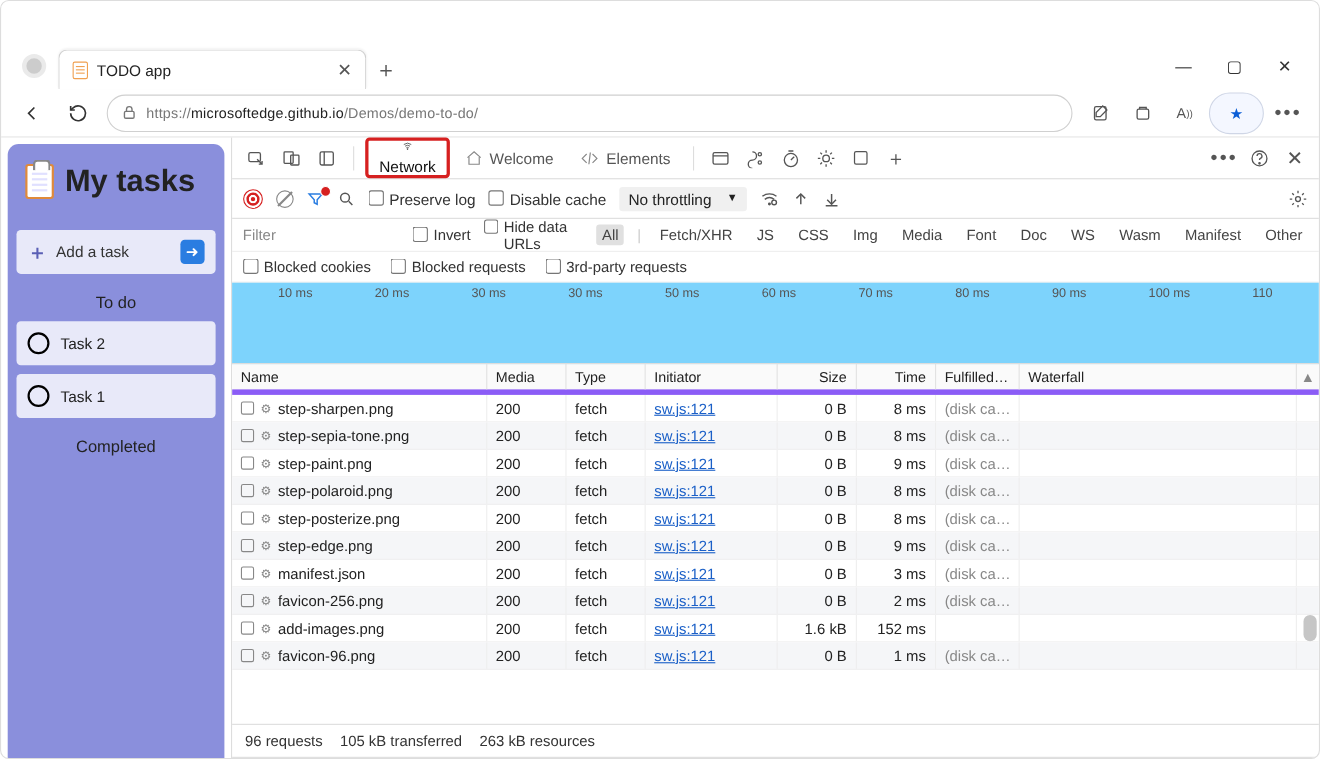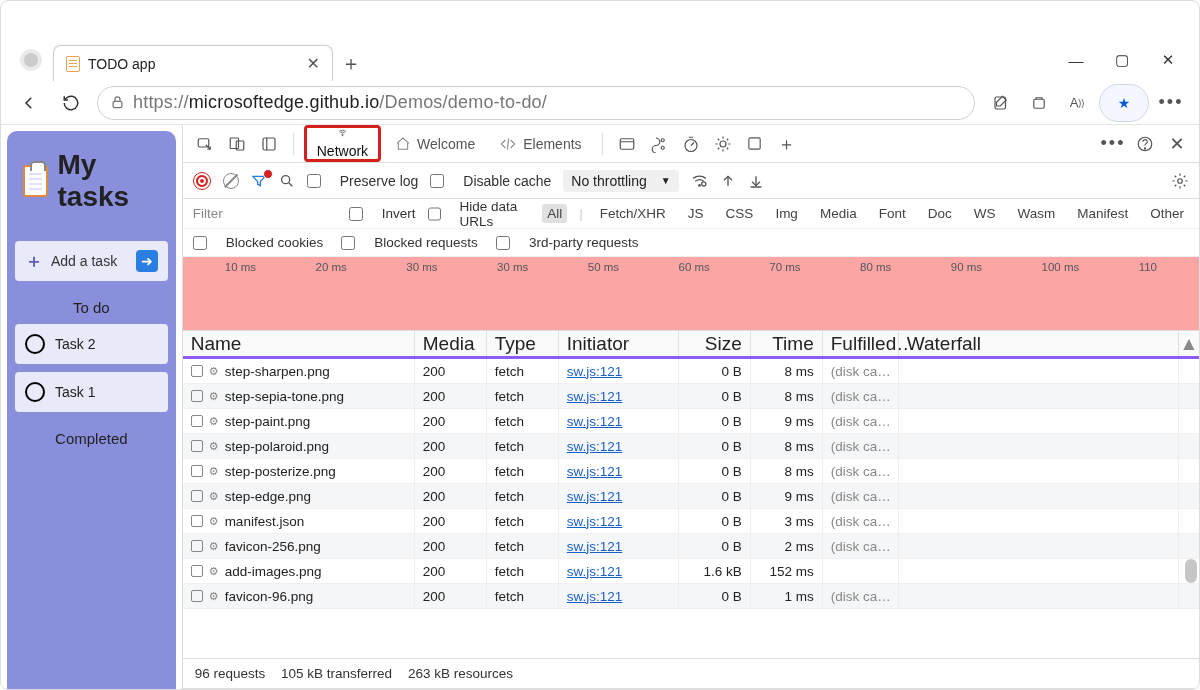--- a/index.html
+++ b/index.html
@@ -14,21 +14,21 @@
   .tab .favicon::before{content:"";position:absolute;left:2px;top:3px;right:2px;height:1px;background:#f0a050;box-shadow:0 3px 0 #f0a050,0 6px 0 #f0a050;}
   .tab .close { margin-left:auto; font-size:16px; color:#555; }
   .newtab { width:36px; height:36px; display:flex; align-items:center; justify-content:center; font-size:20px; color:#555;}
   .win-controls { margin-left:auto; display:flex; gap:28px; padding-right:14px; padding-bottom:12px; color:#333; font-size:15px;}
   .win-controls span{display:inline-flex;width:18px;height:18px;align-items:center;justify-content:center;}
 
   .addrbar { display:flex; align-items:center; gap:10px; height:44px; padding:0 12px; border-bottom:1px solid #e5e5e5;}
   .ib { width:32px; height:32px; display:flex; align-items:center; justify-content:center; color:#555; border-radius:4px;}
   .url-field { flex:1; display:flex; align-items:center; height:34px; border:1px solid #d0d0d0; border-radius:18px; padding:0 12px; gap:8px; color:#777; background:#fff;}
   .url-field .lock{color:#777;}
-  .url-text { font-size:18px; letter-spacing:.2px; }
+  .url-text { font-size:13px; letter-spacing:.2px; }
   .url-text .dark{ color:#222; }
   .right-controls { display:flex; gap:6px; align-items:center;}
   .right-controls .ib.starred{ color:#0a5dd6;}
   .star-wrap { border:1px solid #cfd6e6; background:#f4f7ff; border-radius:20px; padding:2px 8px;}
   .more-dots{font-size:18px;letter-spacing:2px;}
 
   
   .workspace { display:flex; height:calc(690px - 48px - 44px); }
 
   
@@ -59,39 +59,39 @@
   .dt-close{font-size:18px;}
 
   .dt-toolbar { display:flex; align-items:center; height:36px; border-bottom:1px solid #ddd; padding:0 10px; gap:12px;}
   .rec-dot{width:12px;height:12px;border:2px solid #d62020;border-radius:50%;background:#d62020;box-shadow:0 0 0 2px #fff inset;}
   .rec-wrap{border:1px solid #d62020;border-radius:50%;width:18px;height:18px;display:flex;align-items:center;justify-content:center;}
   .no-icon{width:16px;height:16px;border:1.6px solid #888;border-radius:50%;position:relative;}
   .no-icon::after{content:"";position:absolute;left:-2px;top:6px;width:18px;height:1.6px;background:#888;transform:rotate(-45deg);}
   .funnel{position:relative;color:#2a7de1;}
   .funnel svg{display:block;}
   .funnel .badge{position:absolute;top:-4px;right:-6px;width:10px;height:10px;background:#d62020;border-radius:50%;border:1px solid #fff;}
-  .chk{display:flex;align-items:center;gap:19px;color:#333;}
+  .chk{display:flex;align-items:flex-start;gap:5px;color:#333;}
   .chk input{width:14px;height:14px;}
   .throttle{border:none;background:#f0f0f0;border-radius:3px;padding:3px 8px;display:flex;align-items:center;gap:14px;}
   .dt-toolbar .spacer{flex:1;}
   .gear-big{margin-left:auto;}
 
   .dt-filter { display:flex; align-items:center; height:30px; border-bottom:1px solid #eee; padding:0 10px; gap:12px; font-size:13.5px;}
   .dt-filter .filter-input{color:#888;width:180px;}
   .type-btn{color:#444;padding:2px 5px;border-radius:3px;}
   .type-btn.all{background:#e0e0e0;}
   .dt-filter .fsep{color:#ccc;}
 
   .dt-filter2 { display:flex; align-items:center; height:28px; border-bottom:1px solid #eee; padding:0 10px; gap:18px; font-size:13.5px;}
 
-  .timeline{height:74px;border-bottom:1px solid #ddd;position:relative;background:#fca5a5;}
+  .timeline{height:74px;border-bottom:1px solid #ddd;position:relative;background:#7dd3fc;}
   .timeline .tlabels{display:flex;justify-content:space-between;padding:4px 42px 0 42px;font-size:11.5px;color:#555;}
 
   .net-table{flex:1;display:flex;flex-direction:column;overflow:hidden;border-bottom:1px solid #ddd;}
-  .nt-head{display:grid;grid-template-columns:232px 72px 72px 120px 72px 72px 76px 1fr 20px;height:28px;align-items:center;border-bottom:3px solid #8b5cf6;background:#fafafa;font-size:19px;}
+  .nt-head{display:grid;grid-template-columns:232px 72px 72px 120px 72px 72px 76px 1fr 20px;height:28px;align-items:center;border-bottom:5px solid #8b5cf6;background:#fafafa;font-size:13px;}
   .nt-head > div{padding:0 8px;border-right:1px solid #e2e2e2;height:100%;display:flex;align-items:center;}
   .nt-head > div:last-child{border-right:none;justify-content:center;color:#888;}
   .nt-row{display:grid;grid-template-columns:232px 72px 72px 120px 72px 72px 76px 1fr 20px;height:25px;align-items:center;font-size:13.5px;border-bottom:1px solid #f0f0f0;}
   .nt-row.even{background:#f5f6f8;}
   .nt-row > div{padding:0 8px;border-right:1px solid #eee;height:100%;display:flex;align-items:center;white-space:nowrap;overflow:hidden;}
   .nt-row > div:last-child{border-right:none;}
   .nt-name{gap:6px;}
   .nt-name .cb{width:12px;height:12px;border:1px solid #888;border-radius:2px;flex-shrink:0;}
   .nt-name .gear{color:#888;font-size:11px;}
   .initiator a{color:#1a5fc7;text-decoration:underline;}

